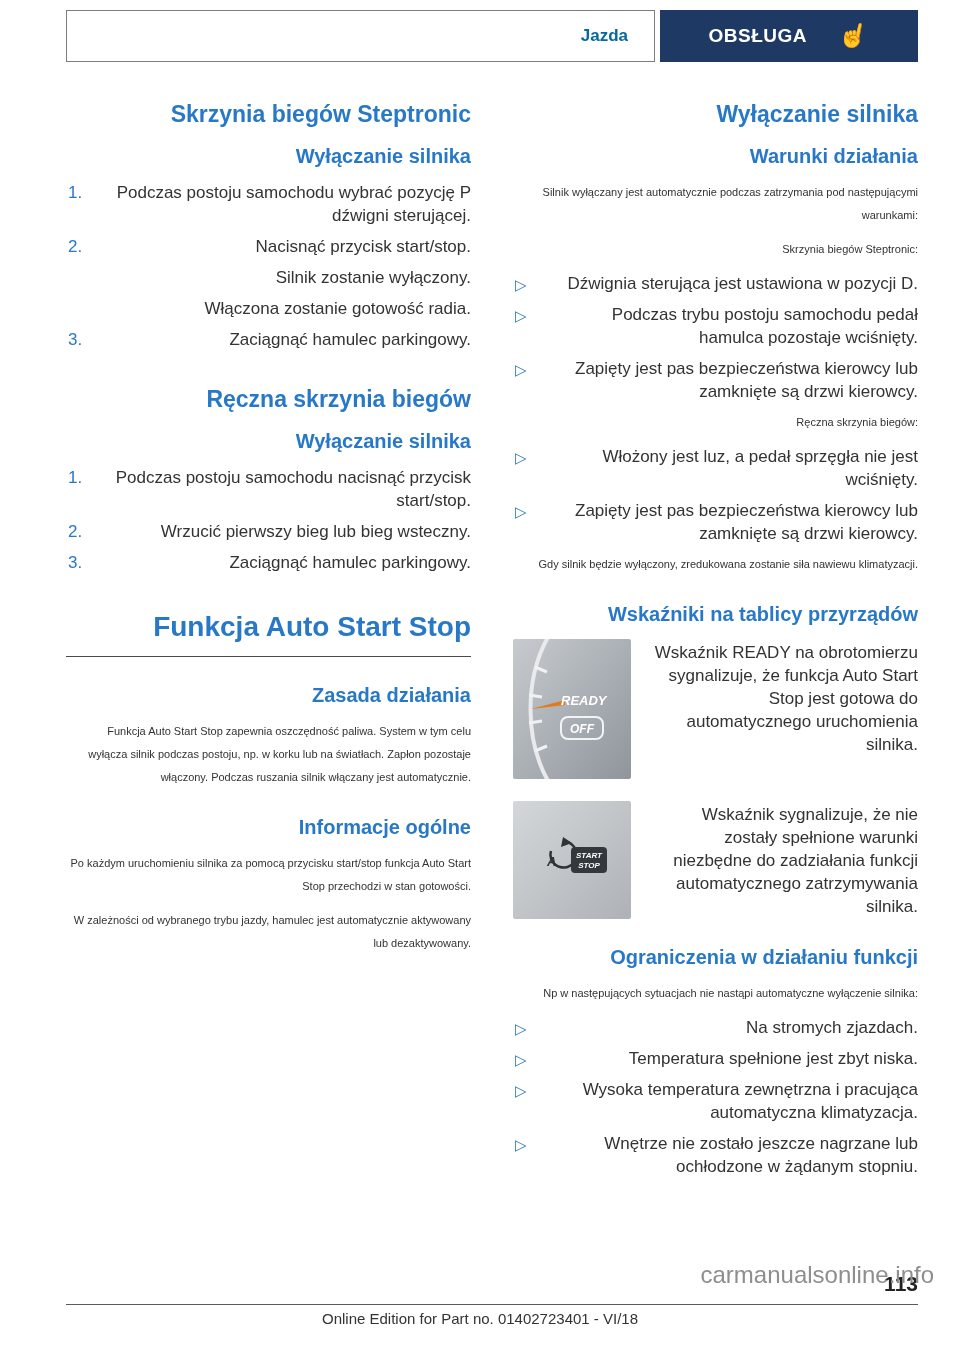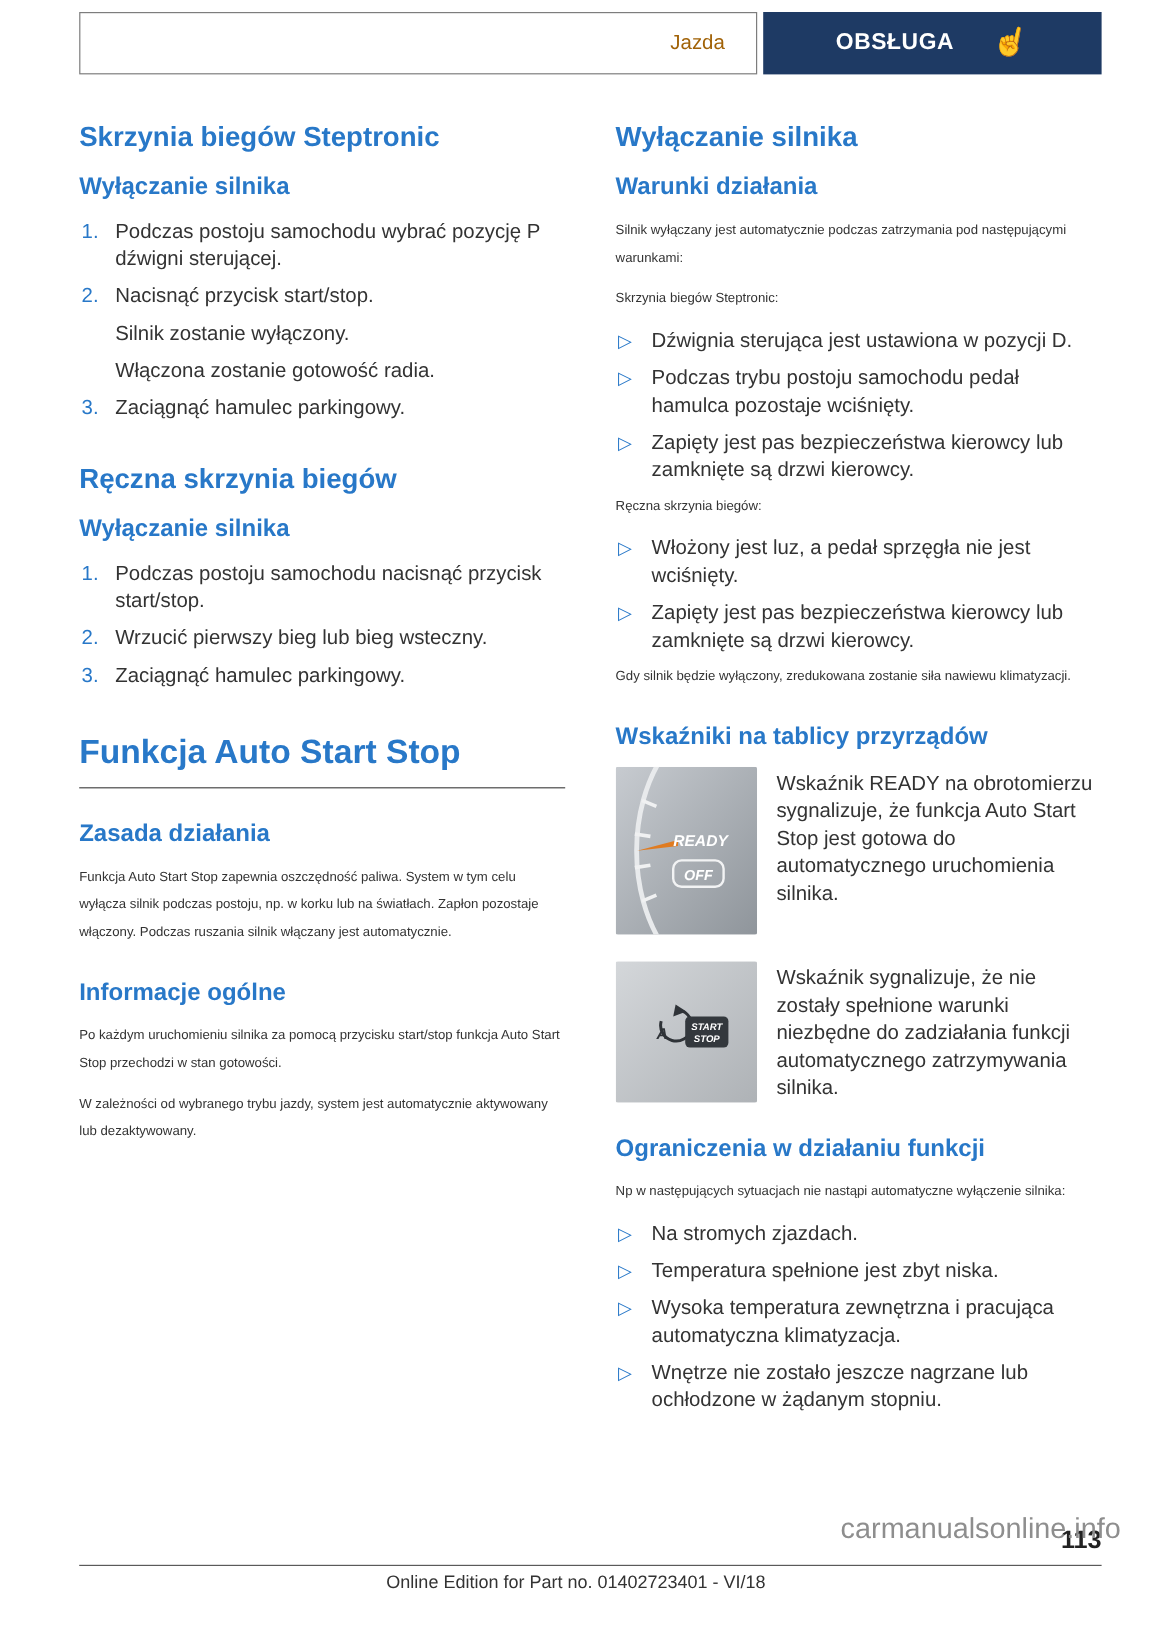--- a/index.html
+++ b/index.html
@@ -2,28 +2,28 @@
 <html lang="pl"><head>
 <meta charset="utf-8">
 <style>
   * { box-sizing: border-box; }
   body { margin: 0; background: #ffffff; font-family: "Liberation Sans", sans-serif; }
   .page { position: relative; width: 960px; height: 1362px; background: #fff; overflow: hidden; color: #333; }
 
   
   .header { position: absolute; top: 10px; left: 66px; right: 42px; height: 52px; display: flex; }
   .breadcrumb-box { flex: 1; border: 1px solid #7d7d7d; display: flex; align-items: center;
-                    justify-content: flex-end; padding-right: 26px; font-size: 17px; color: #a16207; margin-right: 5px; }
-  .chapter-tab { width: 282px; background: #1e3a64; color: #fff; display: flex; align-items: center;
+                    justify-content: flex-end; padding-right: 26px; font-size: 17px; color: #0369a1; margin-right: 5px; font-weight: bold; }
+  .chapter-tab { width: 258px; background: #1e3a64; color: #fff; display: flex; align-items: center;
                  justify-content: center; gap: 32px; font-size: 19px; font-weight: bold; letter-spacing: .5px; }
   .hand-icon { font-size: 24px; font-weight: normal; transform: rotate(12deg); line-height: 1; }
 
   
   .main { position: absolute; top: 100px; left: 66px; width: 852px; display: flex; gap: 42px; }
-  .col { width: 405px; }
+  .col { width: 405px; text-align: right; }
 
   .h-section { font-size: 23px; line-height: 28px; font-weight: bold; color: #2878c8; margin: 34px 0 16px 0; }
   .col > .h-section:first-child { margin-top: 0; }
   .h-sub { font-size: 20px; line-height: 25px; font-weight: bold; color: #2878c8; margin: 26px 0 12px 0; }
   .h-section + .h-sub { margin-top: 0; }
   .h-chapter { font-size: 28px; line-height: 33px; font-weight: bold; color: #2878c8;
                margin: 36px 0 20px 0; padding-bottom: 13px; border-bottom: 1px solid #4a4a4a; }
 
   .p { font-size: 11px; line-height: 23px; margin: 0 0 11px 0; }
 
@@ -96,21 +96,21 @@
         <span>Zaciągnąć hamulec parkingowy.</span>
       </div>
 
       <h1 class="h-chapter">Funkcja Auto Start Stop</h1>
 
       <h3 class="h-sub">Zasada działania</h3>
       <p class="p">Funkcja Auto Start Stop zapewnia oszczędność paliwa. System w tym celu wyłącza silnik podczas postoju, np. w korku lub na światłach. Zapłon pozostaje włączony. Podczas ruszania silnik włączany jest automatycznie.</p>
 
       <h3 class="h-sub">Informacje ogólne</h3>
       <p class="p">Po każdym uruchomieniu silnika za pomocą przycisku start/stop funkcja Auto Start Stop przechodzi w stan gotowości.</p>
-      <p class="p">W zależności od wybranego trybu jazdy, system jest automatycznie aktywowany lub dezaktywowany.</p>
+      <p class="p">W zależności od wybranego trybu jazdy, hamulec jest automatycznie aktywowany lub dezaktywowany.</p>
     </div>
 
     <div class="col">
       <h2 class="h-section">Wyłączanie silnika</h2>
       <h3 class="h-sub">Warunki działania</h3>
 
       <p class="p">Silnik wyłączany jest automatycznie podczas zatrzymania pod następującymi warunkami:</p>
       <p class="p">Skrzynia biegów Steptronic:</p>
 
       <div class="bullet">

